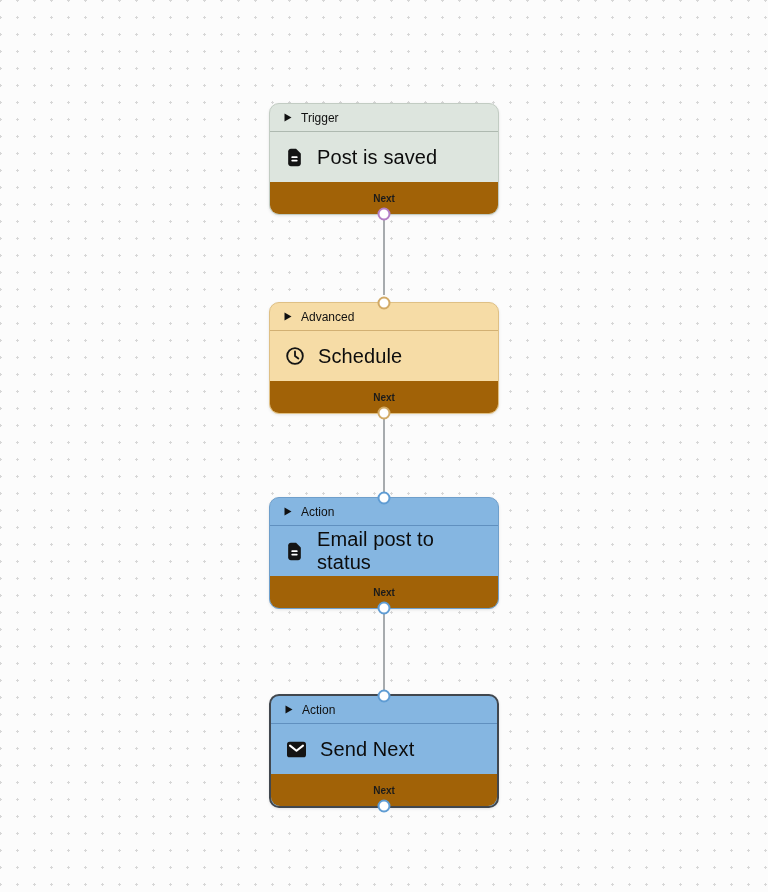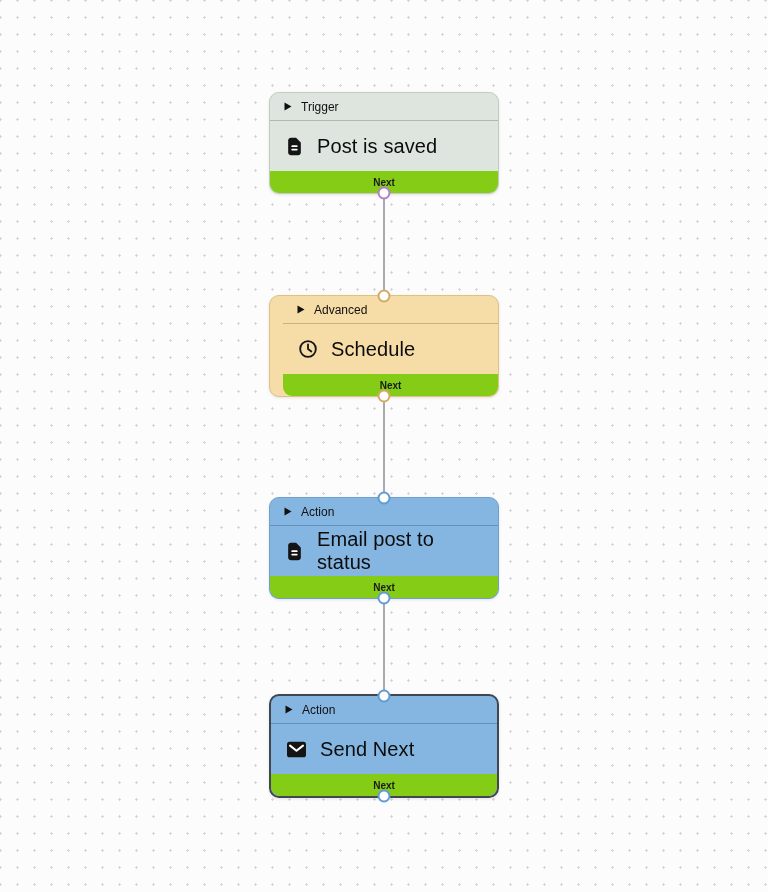--- a/index.html
+++ b/index.html
@@ -45,22 +45,22 @@
     display: flex;
     align-items: center;
     gap: 13px;
     padding: 0 15px;
     font-size: 20px;
     font-weight: 500;
     color: #0c0c0c;
     letter-spacing: 0.1px;
   }
   .node-footer {
-    height: 22px;
-    background: #84cc16;
+    height: 32px;
+    background: #a16207;
     border-radius: 0 0 9px 9px;
     display: flex;
     align-items: center;
     justify-content: center;
     font-size: 10px;
     font-weight: 600;
     color: #1b1b1b;
   }
   .handle {
     position: absolute;
@@ -77,22 +77,22 @@
   .edge {
     position: absolute;
     left: 383px;
     width: 2px;
     background: #a7abae;
     z-index: 1;
   }
   .edge-1 { top: 193px; height: 102px; }
   .edge-2 { top: 395px; height: 102px; }
   .edge-3 { top: 597px; height: 98px;  }
-  .node-1 { top: 92px;  }
-  .node-2 { top: 295px; padding-left: 13px; }
+  .node-1 { top: 103px;  }
+  .node-2 { top: 302px; }
   .node-3 { top: 497px; }
   .node-4 { top: 694px; }
   .icon-wrap { display: inline-flex; align-items: center; justify-content: center; flex: 0 0 auto; }
 </style>
 </head>
 <body>
 
 <div class="canvas">
 
   <div class="edge edge-1"></div>

